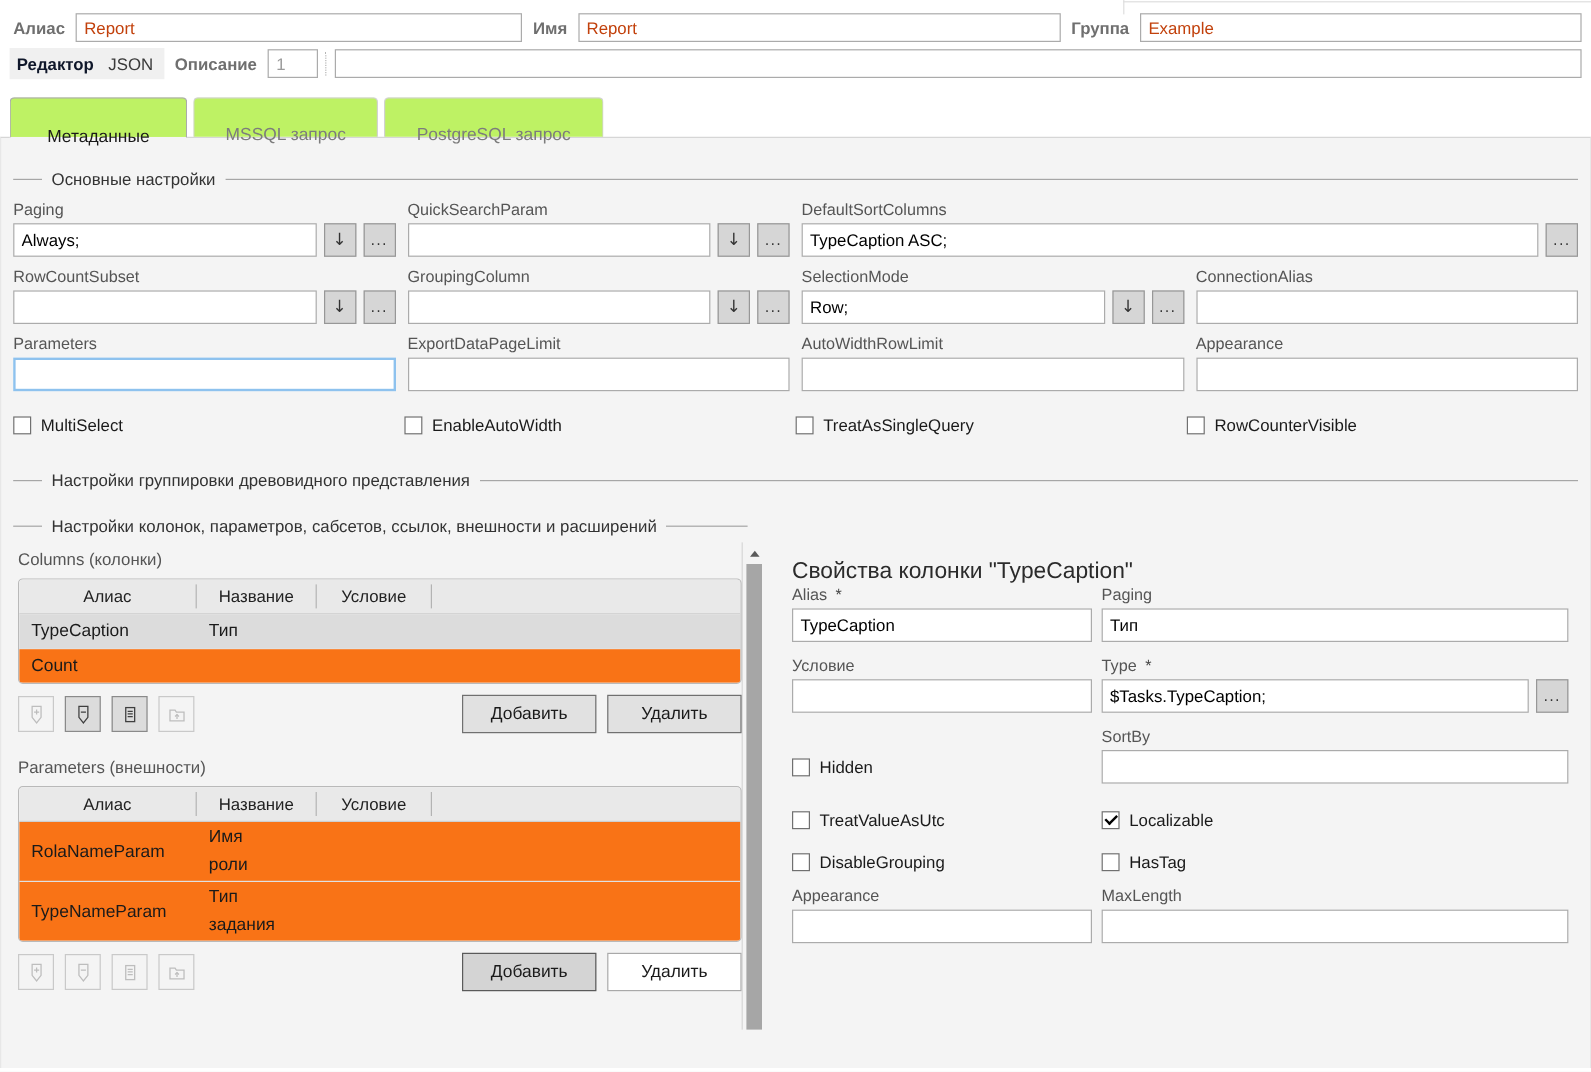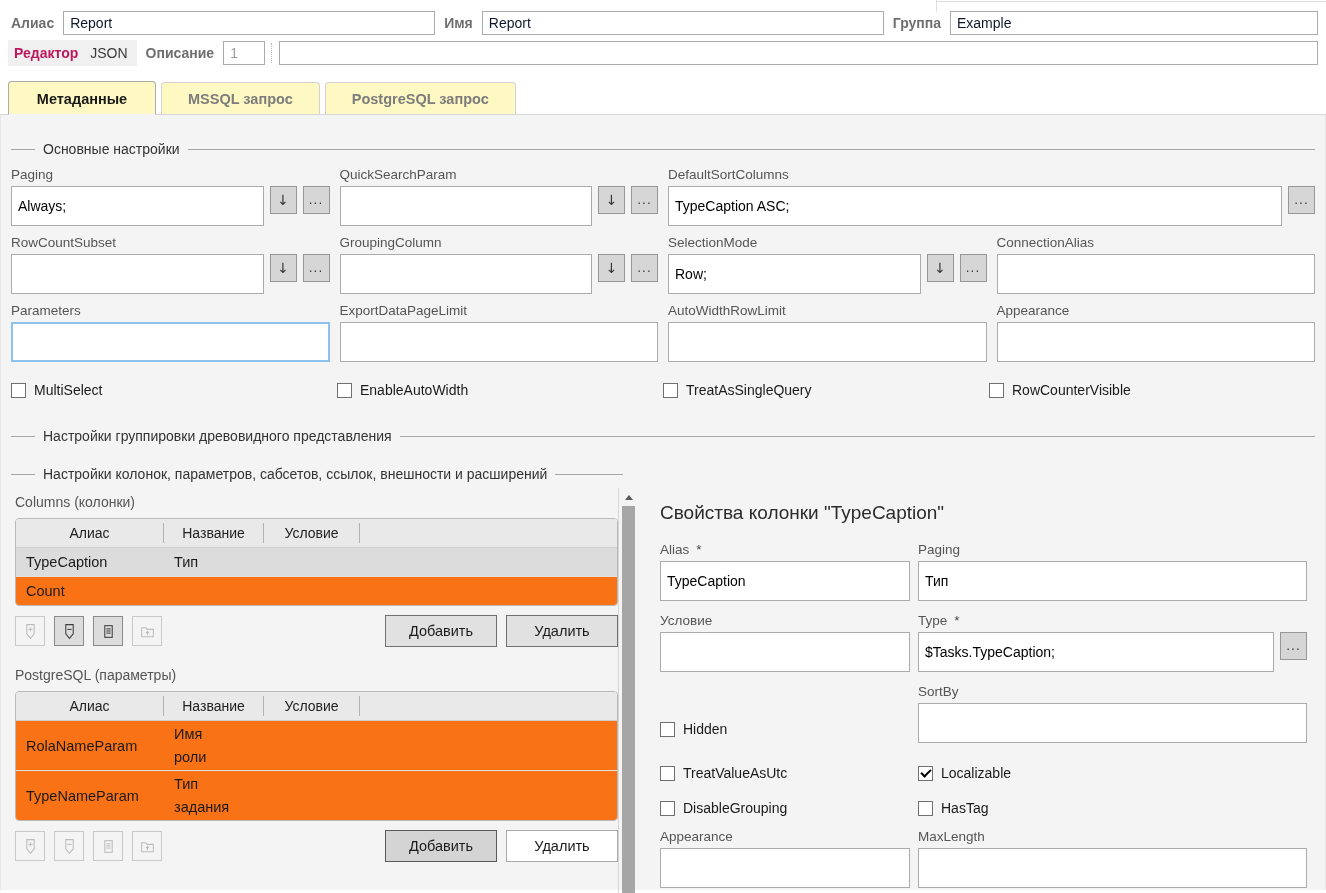--- a/index.html
+++ b/index.html
@@ -4,49 +4,49 @@
 <style>
   html,body{margin:0;padding:0}
   body{width:1326px;height:893px;overflow:hidden;background:#fff;
        font-family:"Liberation Sans",sans-serif;font-size:14px;color:#1a1a1a;position:relative}
   input{font-family:inherit}
   
   .top-form{padding:9px 8px 0 8px}
   .frow{display:flex;align-items:center;gap:6px;height:27px}
   .frow.r2{margin-top:3px}
   .lbl-b{font-weight:bold;color:#6f6f6f;padding:0 3px;white-space:nowrap}
-  .lbl-dark{font-weight:bold;color:#be185d;white-space:nowrap}
+  .lbl-dark{font-weight:bold;color:#0f172a;white-space:nowrap}
   .lbl-plain{color:#3a3a3a;white-space:nowrap}
   .chip{display:flex;align-items:center;gap:12px;background:#f0f0f0;height:26px;padding:0 9px 0 6px}
-  .ti{height:24px;box-sizing:border-box;border:1px solid #ababab;padding:0 6px;font-size:14px;color:#0f172a;background:#fff;outline:none}
+  .ti{height:24px;box-sizing:border-box;border:1px solid #ababab;padding:0 6px;font-size:14px;color:#c2410c;background:#fff;outline:none}
   .w-alias{width:372px}.w-group{width:368px}.grow{flex:1}
   .w-num{width:42px;color:#9b9b9b}
   .vsplit{width:1px;height:20px;border-left:1px dotted #b5b5b5}
   .edge-h{position:absolute;left:936px;top:1px;width:390px;height:1px;background:#dedede}
   .edge-v{position:absolute;left:936px;top:0;width:1px;height:12px;background:#dedede}
   
   .tabstrip{display:flex;gap:5px;padding:15px 0 0 8px;align-items:flex-end;position:relative;z-index:2}
-  .tab{box-sizing:border-box;min-width:148px;padding:1px 26px;height:32px;line-height:31px;text-align:center;
-       font-weight:bold;font-size:14.5px;color:#7c7c7c;background:#fef9c3;border:1px solid #d2d2d2;border-bottom:none;
+  .tab{box-sizing:border-box;min-width:148px;padding:16px 26px;height:32px;line-height:31px;text-align:center;
+       font-weight:normal;font-size:14.5px;color:#7c7c7c;background:#bef264;border:1px solid #d2d2d2;border-bottom:none;
        border-radius:4px 4px 0 0;cursor:default}
   .tab.active{color:#1a1a1a;border-color:#ababab;height:34px;line-height:33px;margin-bottom:-1px;border-bottom:1px solid #f4f4f4}
   
   .panel{background:#f4f4f4;border-top:1px solid #d6d6d6;border-left:1px solid #e7e7e7;border-right:1px solid #e7e7e7;
          box-sizing:border-box;height:776px;padding:0 10px;position:relative;z-index:1}
   .sep{display:flex;align-items:center;color:#333;font-size:14px;white-space:nowrap}
   .sep::before{content:"";width:24px;height:1px;background:#a6a6a6;margin-right:8px}
   .sep-line{flex:1;height:1px;background:#a6a6a6;margin-left:8px}
   .sep1{padding-top:22px}.sep2{margin-top:26px}.sep3{margin-top:30px}.sep4{margin-top:22px;width:612px}
   
   .fgrid{display:grid;grid-template-columns:repeat(4,1fr);column-gap:10px;margin-top:10px}
   .fgrid.rown{margin-top:9px}
   .span2{grid-column:span 2}
   .flabel{color:#555;font-size:13.5px;margin-bottom:4px;white-space:nowrap}
   .ctl{display:flex;gap:6px}
-  .ctl input{flex:1;min-width:0;height:40px;box-sizing:border-box;border:1px solid #ababab;padding:0 6px;font-size:14px;outline:none}
+  .ctl input{flex:1;min-width:0;height:28px;box-sizing:border-box;border:1px solid #ababab;padding:0 6px;font-size:14px;outline:none}
   .ctl input.focused{border:2px solid #8ec2ee;padding:0 5px}
   .sbtn{width:27px;height:28px;box-sizing:border-box;background:#d6d6d6;border:1px solid #979797;
         display:flex;align-items:center;justify-content:center;padding:0;cursor:default}
   .sbtn .g{font-family:"DejaVu Sans",sans-serif;font-size:14px;color:#333;line-height:1}
   .sbtn .g.ell{font-size:12px;letter-spacing:1px}
   
   .cbrow{display:grid;grid-template-columns:repeat(4,1fr);margin-top:20px}
   .cb{display:flex;align-items:center;gap:8px;cursor:default}
   .box{width:15px;height:15px;box-sizing:border-box;background:#fff;border:1px solid #707070;flex:0 0 auto}
   .box.checked::after{content:"";display:block;width:8px;height:4px;border-left:2px solid #000;border-bottom:2px solid #000;
@@ -79,21 +79,21 @@
   .btn.emph{background:#d4d4d4;border-color:#5a5a5a}
   .btn.plain{background:#fff;border-color:#a9a9a9}
   
   .vscroll{width:19px;display:flex;flex-direction:column;align-items:center;padding-top:7px;box-sizing:border-box}
   .sb-arrow{width:0;height:0;border-left:4px solid transparent;border-right:4px solid transparent;border-bottom:5px solid #5a5a5a}
   .sb-thumb{width:13px;background:#a6a6a6;flex:1;margin-top:6px}
   
   .right{flex:1;padding:0 8px 0 22px;min-width:0}
   .props-title{font-size:19px;color:#2b2b2b;font-weight:400;margin-top:14px;white-space:nowrap}
   .pgrid{display:grid;grid-template-columns:250px 1fr;column-gap:8px}
-  .pgrid.rA{margin-top:18px}.pgrid.rB{margin-top:12px}.pgrid.rC{margin-top:12px;align-items:end}
+  .pgrid.rA{}.pgrid.rB{margin-top:12px}.pgrid.rC{margin-top:12px;align-items:end}
   .pgrid.rD{margin-top:22px}.pgrid.rE{margin-top:19px}.pgrid.rF{margin-top:13px}
   .star{margin-left:7px;color:#444}
   .cb.pad{margin-bottom:6px}
 </style>
 </head>
 <body>
 
 <div class="edge-h"></div>
 <div class="edge-v"></div>
 
@@ -328,21 +328,21 @@
                 <line x1="8" y1="11.5" x2="8" y2="8"></line>
                 <path d="M6.5 9.5 L8 8 L9.5 9.5"></path>
               </svg>
             </span>
         </button>
         <span class="spacer"></span>
         <button class="btn">Добавить</button>
         <button class="btn">Удалить</button>
       </div>
 
-      <div class="pane-title second">PostgreSQL (параметры)</div>
+      <div class="pane-title second">Parameters (внешности)</div>
 
       <div class="gtable">
         <div class="thead">
           <div class="th">Алиас</div>
           <div class="th">Название</div>
           <div class="th">Условие</div>
           <div class="th last"></div>
         </div>
         <div class="trow h49">
           <div class="td">RolaNameParam</div>

